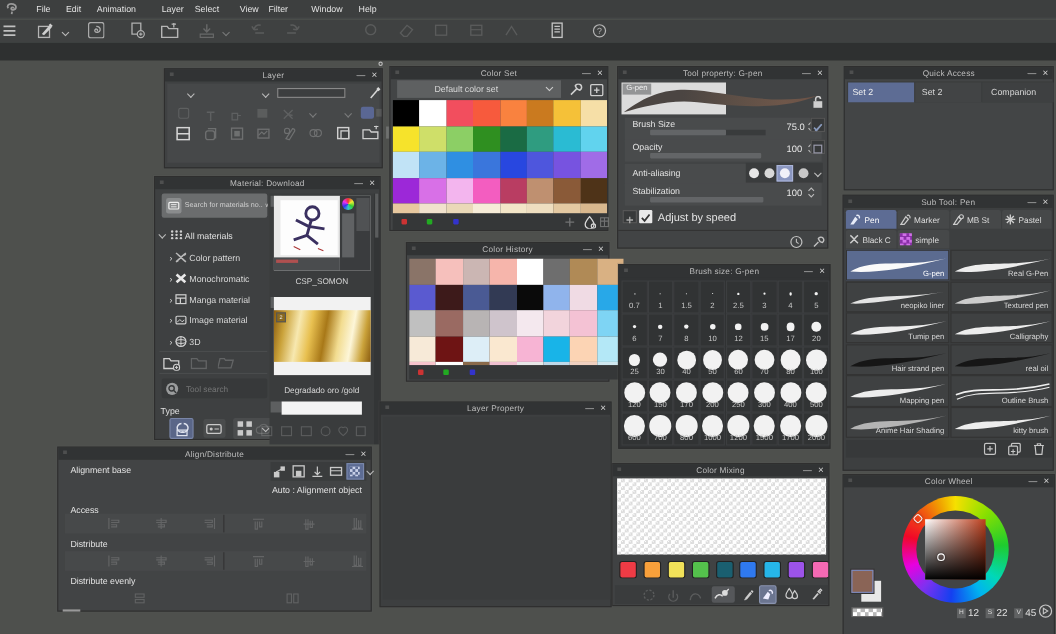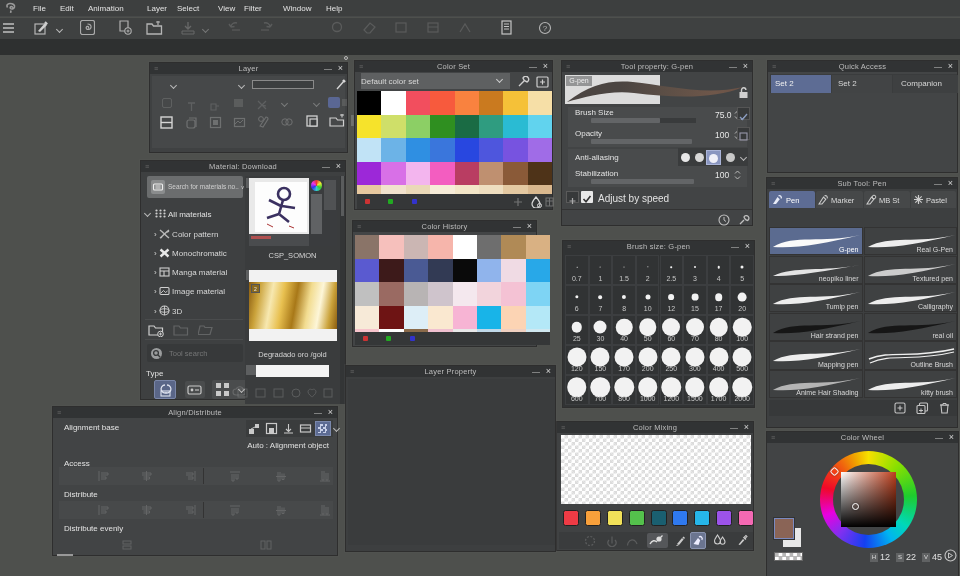--- a/index.html
+++ b/index.html
@@ -169,21 +169,21 @@
 <div class="abs" style="left:344px;top:56px;width:4px;height:4px;border:1px solid #bbb;border-radius:50%"></div>
 
 <div class="panel" style="left:354px;top:60px;width:199px;height:150px">
   <div class="tb">
       <span class="mn">≡</span>
       <span class="ti">Color Set</span>
       <span class="wm">—</span>
       <span class="wx">×</span>
     </div>
   <div class="abs" style="left:6px;top:12px;width:149px;height:16px;background:#5e6061;display:flex;align-items:center">
-    <span style="font-size:8px;color:#d8d8d8;">Default color set</span>
+    <span style="font-size:8px;color:#d8d8d8;margin-left:34px">Default color set</span>
     <span class="chev" style="position:absolute;left:136px;top:4px;border-color:#ccc"></span>
   </div>
   <svg class="abs" style="left:162px;top:15px" width="13" height="12" viewBox="0 0 13 12">
       <path d="M2 10 L7 5 M6 2 a3 3 0 1 1 4 4 l-2 -1 -1 -1 z" fill="none" stroke="#cfcfcf" stroke-width="1.4"></path>
     </svg>
   <svg class="abs" style="left:181px;top:15px" width="13" height="12" viewBox="0 0 13 12">
       <rect x="1" y="1" width="11" height="10" rx="1" fill="none" stroke="#cfcfcf" stroke-width="1.2"></rect>
       <path d="M6.5 3.5 v5 M4 6 h5" stroke="#cfcfcf" stroke-width="1.2"></path>
     </svg>
   <div id="cs-grid" class="abs" style="left:2px;top:30px;width:195px;height:103px;overflow:hidden">
@@ -239,21 +239,21 @@
         <path d="M6 1 C8.5 4 10 6 10 8 a4 4 0 0 1 -8 0 C2 6 3.5 4 6 1 Z" fill="none" stroke="#d8d8d8" stroke-width="1.2"></path>
         <circle cx="9.5" cy="9.5" r="2" fill="none" stroke="#d8d8d8"></circle>
       </svg>
     <svg class="abs dim" style="left:188px;top:3px" width="9" height="10">
         <rect x="1" y="1" width="7" height="8" fill="none" stroke="#bbb"></rect>
         <path d="M1 4 h7 M4.5 1 v8" stroke="#bbb"></path>
       </svg>
   </div>
 </div>
 
-<div class="panel" style="left:352px;top:220px;width:185px;height:127px">
+<div class="panel" style="left:369px;top:220px;width:185px;height:127px">
   <div class="tb">
       <span class="mn">≡</span>
       <span class="ti">Color History</span>
       <span class="wm">—</span>
       <span class="wx">×</span>
     </div>
   <div id="ch-grid" class="abs" style="left:2px;top:14px;width:195px;height:97px;overflow:hidden">
       <div class="sw" style="width:24.375px;height:23.6px;background:#8a7468"></div>
       <div class="sw" style="width:24.375px;height:23.6px;background:#f6c0bc"></div>
       <div class="sw" style="width:24.375px;height:23.6px;background:#cbb6b3"></div>
@@ -801,20 +801,32 @@
         </svg>
       <span class="abs" style="left:15px;top:4.5px;font-size:7.5px;color:#ddd">MB St</span>
       </div>
     <div class="sw" style="width:45px;height:17px;background:#464849;border-radius:2px 2px 0 0;margin-left:1px;position:relative">
       <svg class="abs" style="left:2px;top:3px" width="11" height="11" viewBox="0 0 11 11">
           <path d="M5.5 1 v9 M1 5.5 h9 M2.3 2.3 l6.4 6.4 M8.7 2.3 l-6.4 6.4" stroke="#ccc" stroke-width="1.2"></path>
         </svg>
       <span class="abs" style="left:15px;top:4.5px;font-size:7.5px;color:#ddd">Pastel</span>
       </div>
   </div>
+  <div class="abs" style="left:2px;top:31px;width:188px;height:18px">
+    <div class="sw" style="width:46px;height:17px;background:#464849;border-radius:2px 2px 0 0;position:relative">
+      <svg class="abs" style="left:2px;top:3px" width="11" height="11" viewBox="0 0 11 11">
+          <path d="M2 2 C5 4 6 7 9 9 M9 2 C6 4 5 7 2 9" stroke="#ccc" stroke-width="1.3" fill="none"></path>
+        </svg>
+      <span class="abs" style="left:15px;top:4.5px;font-size:7.5px;color:#ddd">Black C</span>
+      </div>
+    <div class="sw" style="width:47px;height:17px;background:#464849;border-radius:2px 2px 0 0;margin-left:1px;position:relative">
+      <div class="abs" style="left:2px;top:3px;width:11px;height:11px;background:conic-gradient(#d070e8 25%,#8a30a8 25% 50%,#d070e8 50% 75%,#8a30a8 75%);background-size:6px 6px"></div>
+      <span class="abs" style="left:16px;top:4.5px;font-size:7.5px;color:#ddd">simple</span>
+      </div>
+  </div>
 
   <div id="st-grid" class="abs" style="left:2px;top:49px;width:188px;height:170px">
       <div class="abs" style="left:0px;top:0.0px;width:93.5px;height:28.2px;background:#5b6b90;border:0.5px solid #333">
         <svg width="93" height="24" viewBox="0 0 94 24" style="position:absolute;left:0;top:0">
           <path d="M3 19 C25 6 52 16 91 7 C55 16 24 21 3 19 Z" fill="#fafafa"></path>
         </svg>
         <div style="position:absolute;right:3px;bottom:1px;font-size:7px;color:#fff">G-pen</div>
       </div>
       <div class="abs" style="left:94.5px;top:0.0px;width:93.5px;height:28.2px;background:#3f4142;border:0.5px solid #333">
         <svg width="93" height="24" viewBox="0 0 94 24" style="position:absolute;left:0;top:0">

